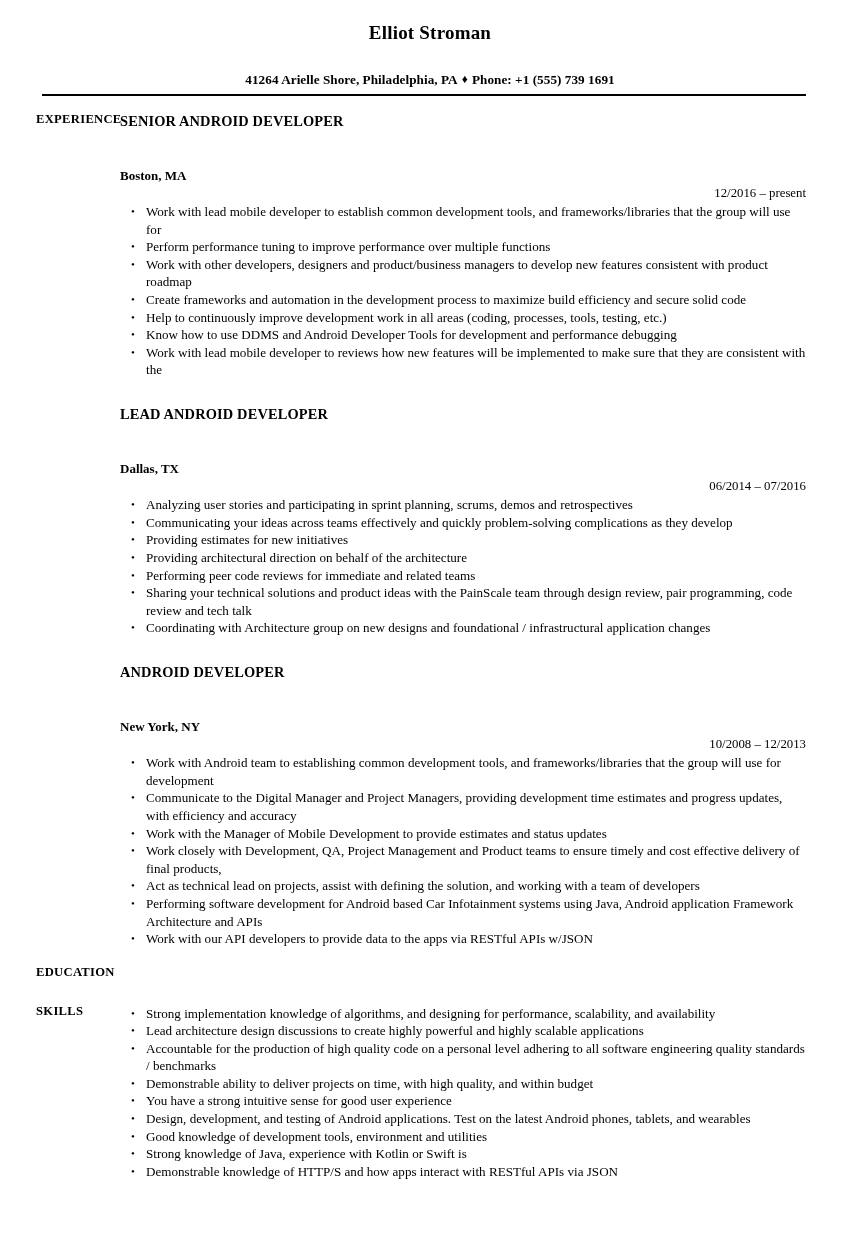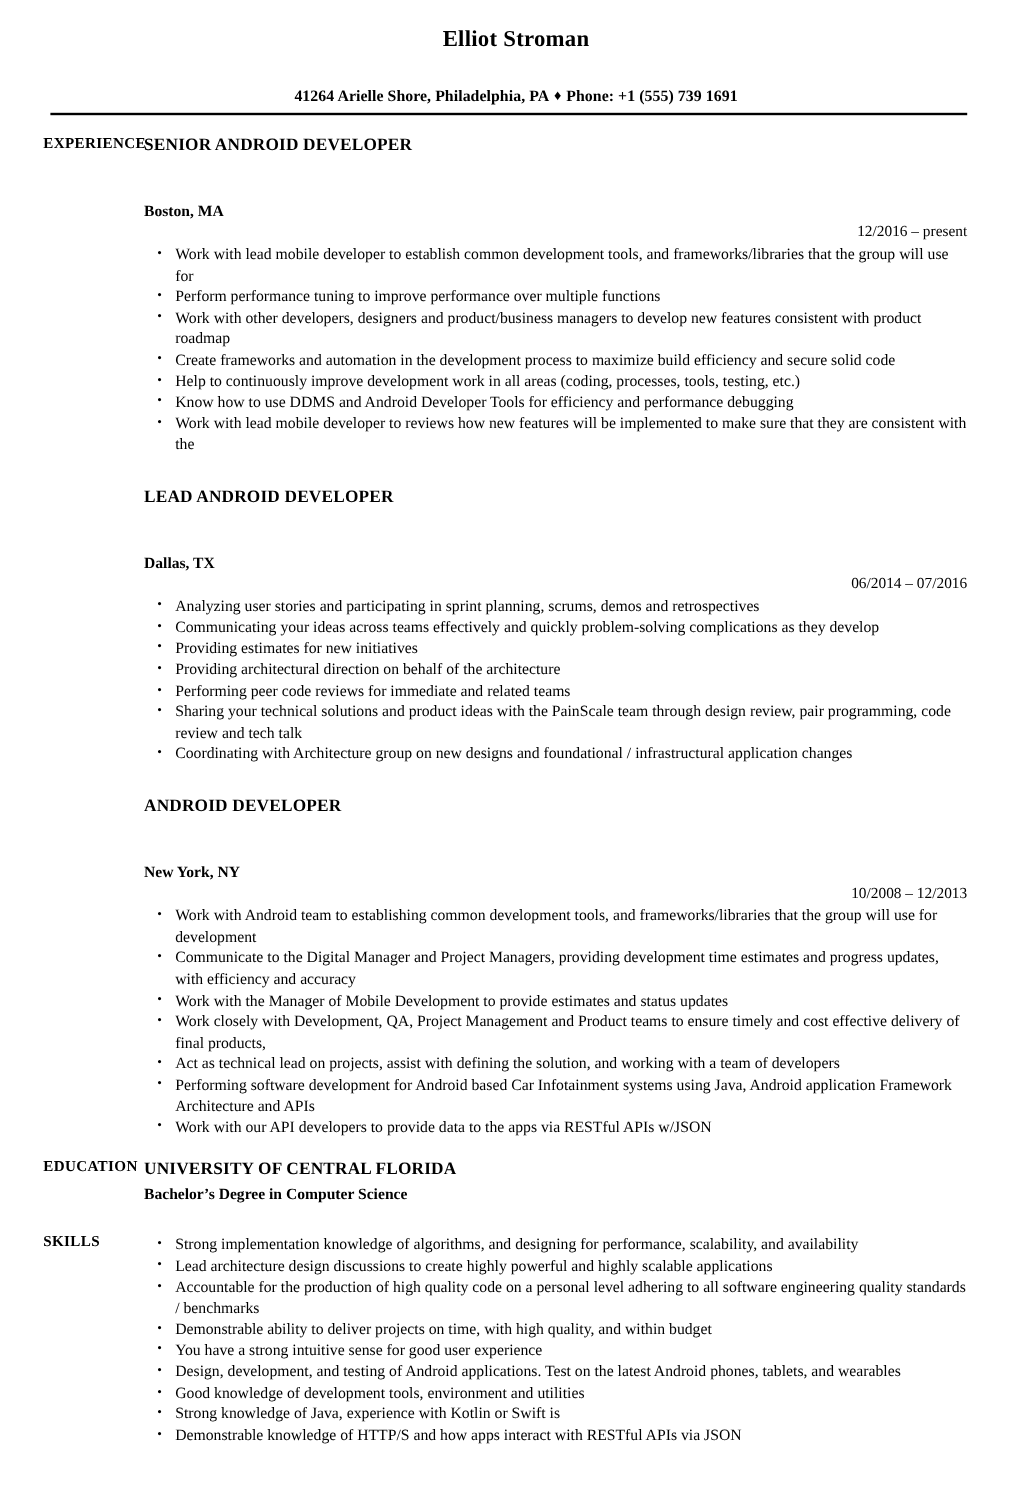--- a/index.html
+++ b/index.html
@@ -158,21 +158,21 @@
         <div class="exp-block">
           <div class="job-title">SENIOR ANDROID DEVELOPER</div>
           <div class="job-location">Boston, MA</div>
           <div class="job-dates">12/2016 – present</div>
           <ul class="bullets">
             <li>Work with lead mobile developer to establish common development tools, and frameworks/libraries that the group will use for</li>
             <li>Perform performance tuning to improve performance over multiple functions</li>
             <li>Work with other developers, designers and product/business managers to develop new features consistent with product roadmap</li>
             <li>Create frameworks and automation in the development process to maximize build efficiency and secure solid code</li>
             <li>Help to continuously improve development work in all areas (coding, processes, tools, testing, etc.)</li>
-            <li>Know how to use DDMS and Android Developer Tools for efficiency and performance debugging</li>
+            <li>Know how to use DDMS and Android Developer Tools for development and performance debugging</li>
             <li>Work with lead mobile developer to reviews how new features will be implemented to make sure that they are consistent with the</li>
           </ul>
         </div>
 
         <div class="gap-exp"></div>
 
         <div class="exp-block">
           <div class="job-title">LEAD ANDROID DEVELOPER</div>
           <div class="job-location">Dallas, TX</div>
           <div class="job-dates">06/2014 – 07/2016</div>
@@ -202,26 +202,20 @@
             <li>Performing software development for Android based Car Infotainment systems using Java, Android application Framework Architecture and APIs</li>
             <li>Work with our API developers to provide data to the apps via RESTful APIs w/JSON</li>
           </ul>
         </div>
 
       </div>
     </div>
 
     <div class="section" style="margin-top:17px;font-family:Liberation Serif, serif;">
       <div class="section-label">EDUCATION</div>
-      <div class="section-body">
-        <div>
-          <div class="edu-school">UNIVERSITY OF CENTRAL FLORIDA</div>
-          <div class="edu-degree">Bachelor’s Degree in Computer Science</div>
-        </div>
-      </div>
     </div>
 
     <div class="section" style="margin-top:23px;">
       <div class="section-label">SKILLS</div>
       <div class="section-body">
         <ul class="bullets">
           <li>Strong implementation knowledge of algorithms, and designing for performance, scalability, and availability</li>
           <li>Lead architecture design discussions to create highly powerful and highly scalable applications</li>
           <li>Accountable for the production of high quality code on a personal level adhering to all software engineering quality standards / benchmarks</li>
           <li>Demonstrable ability to deliver projects on time, with high quality, and within budget</li>

